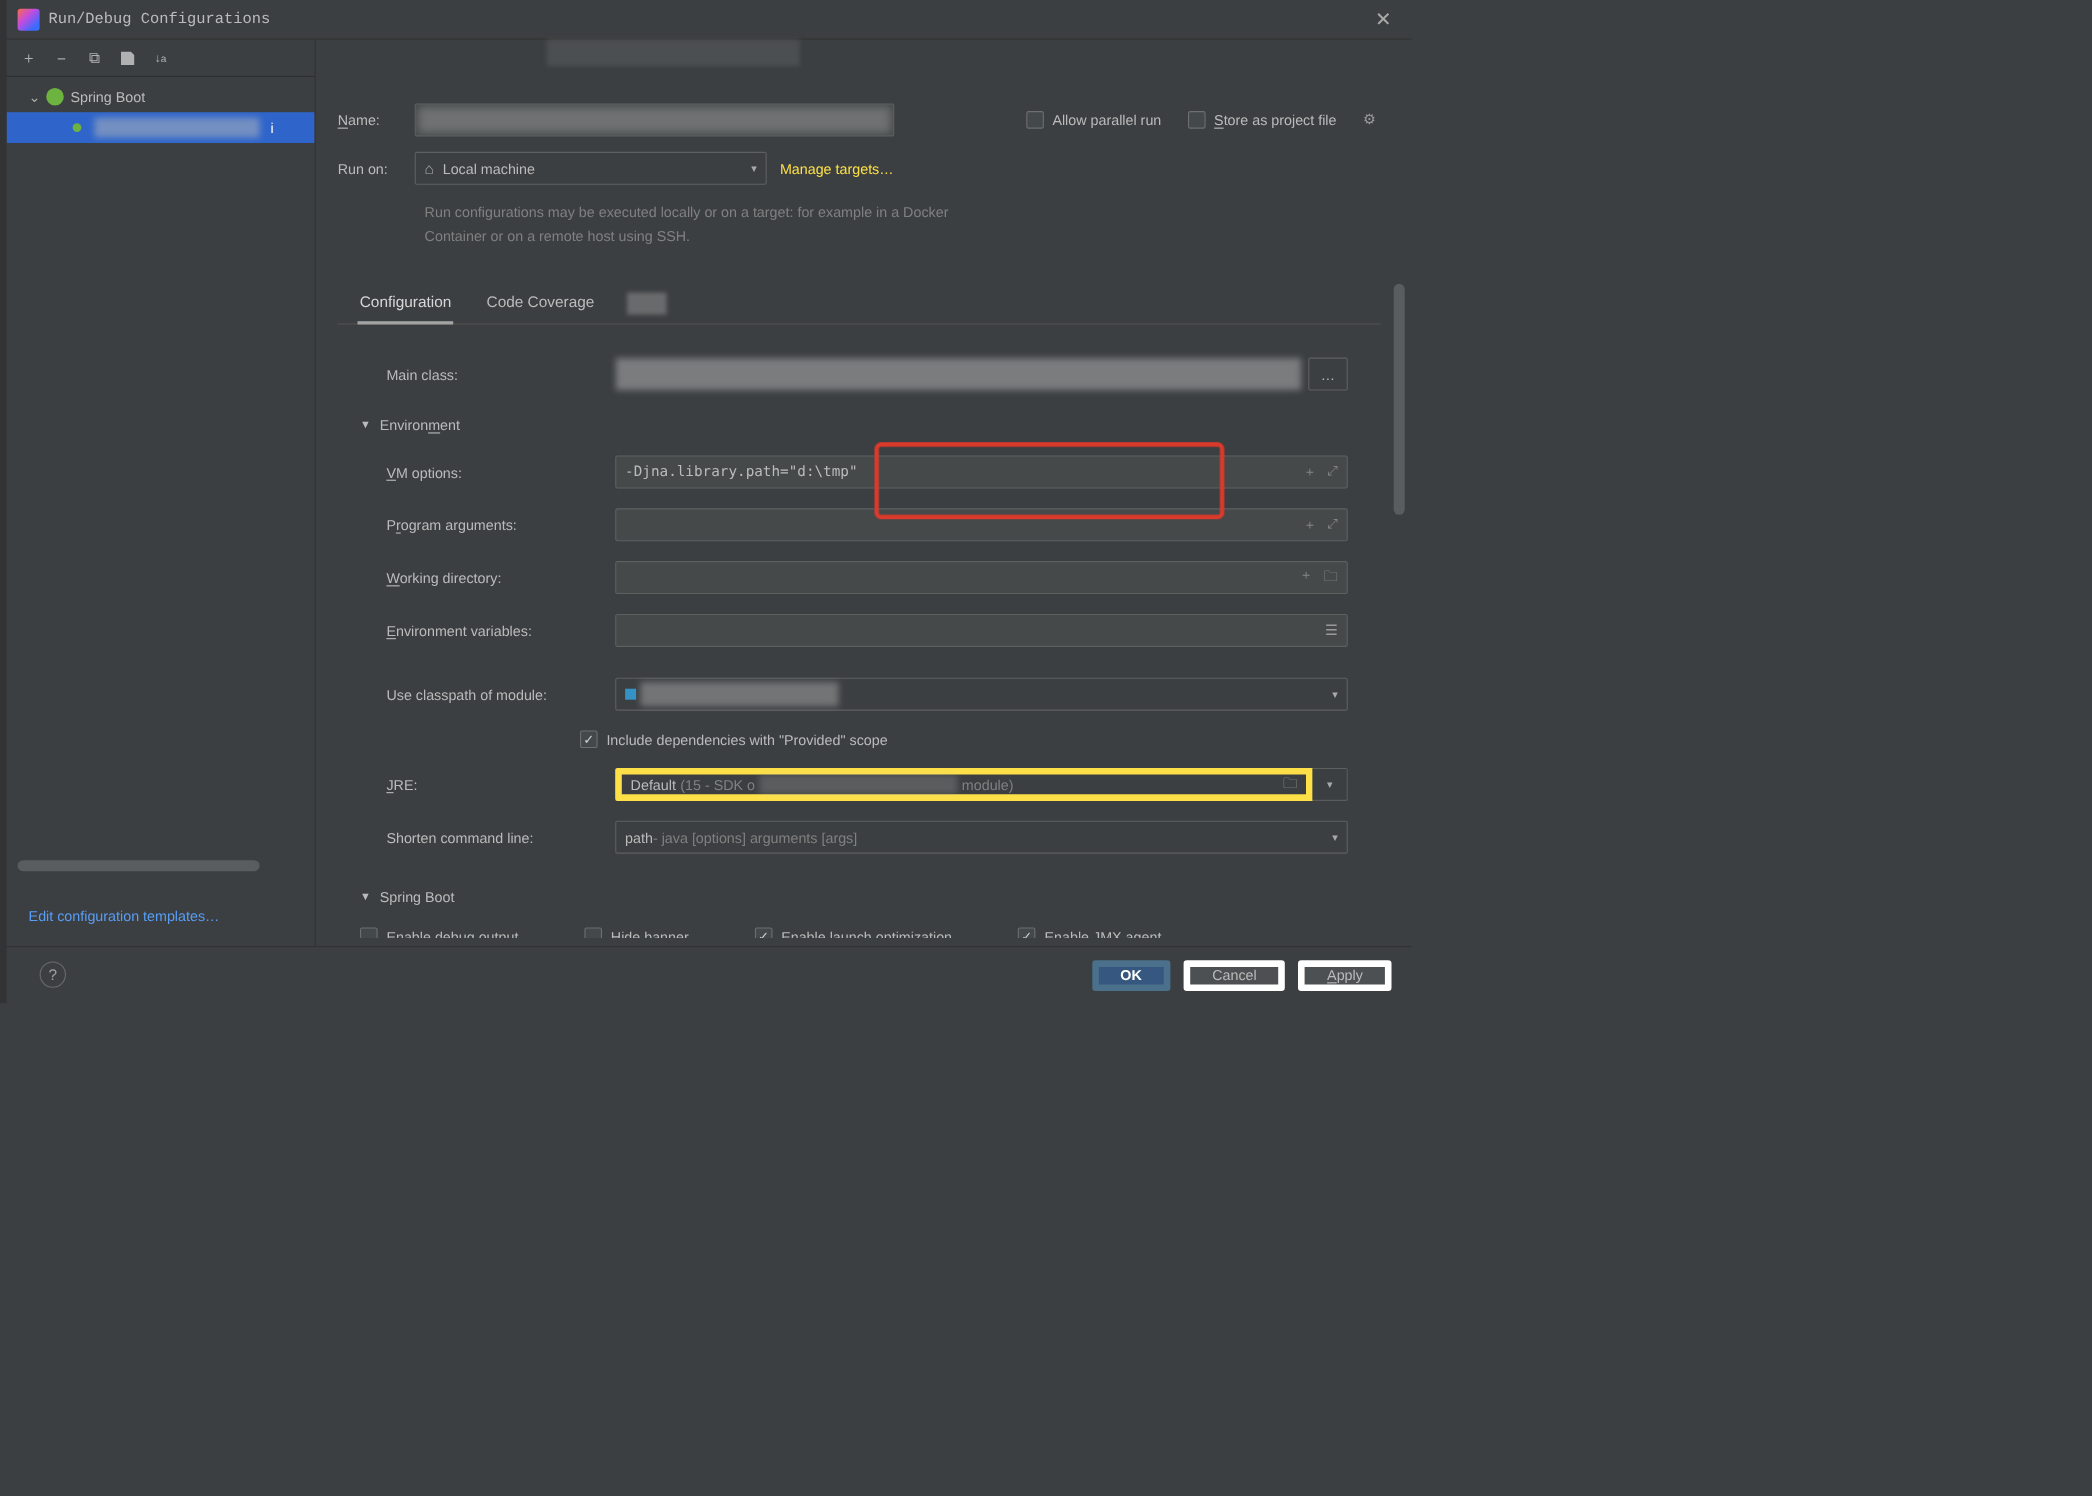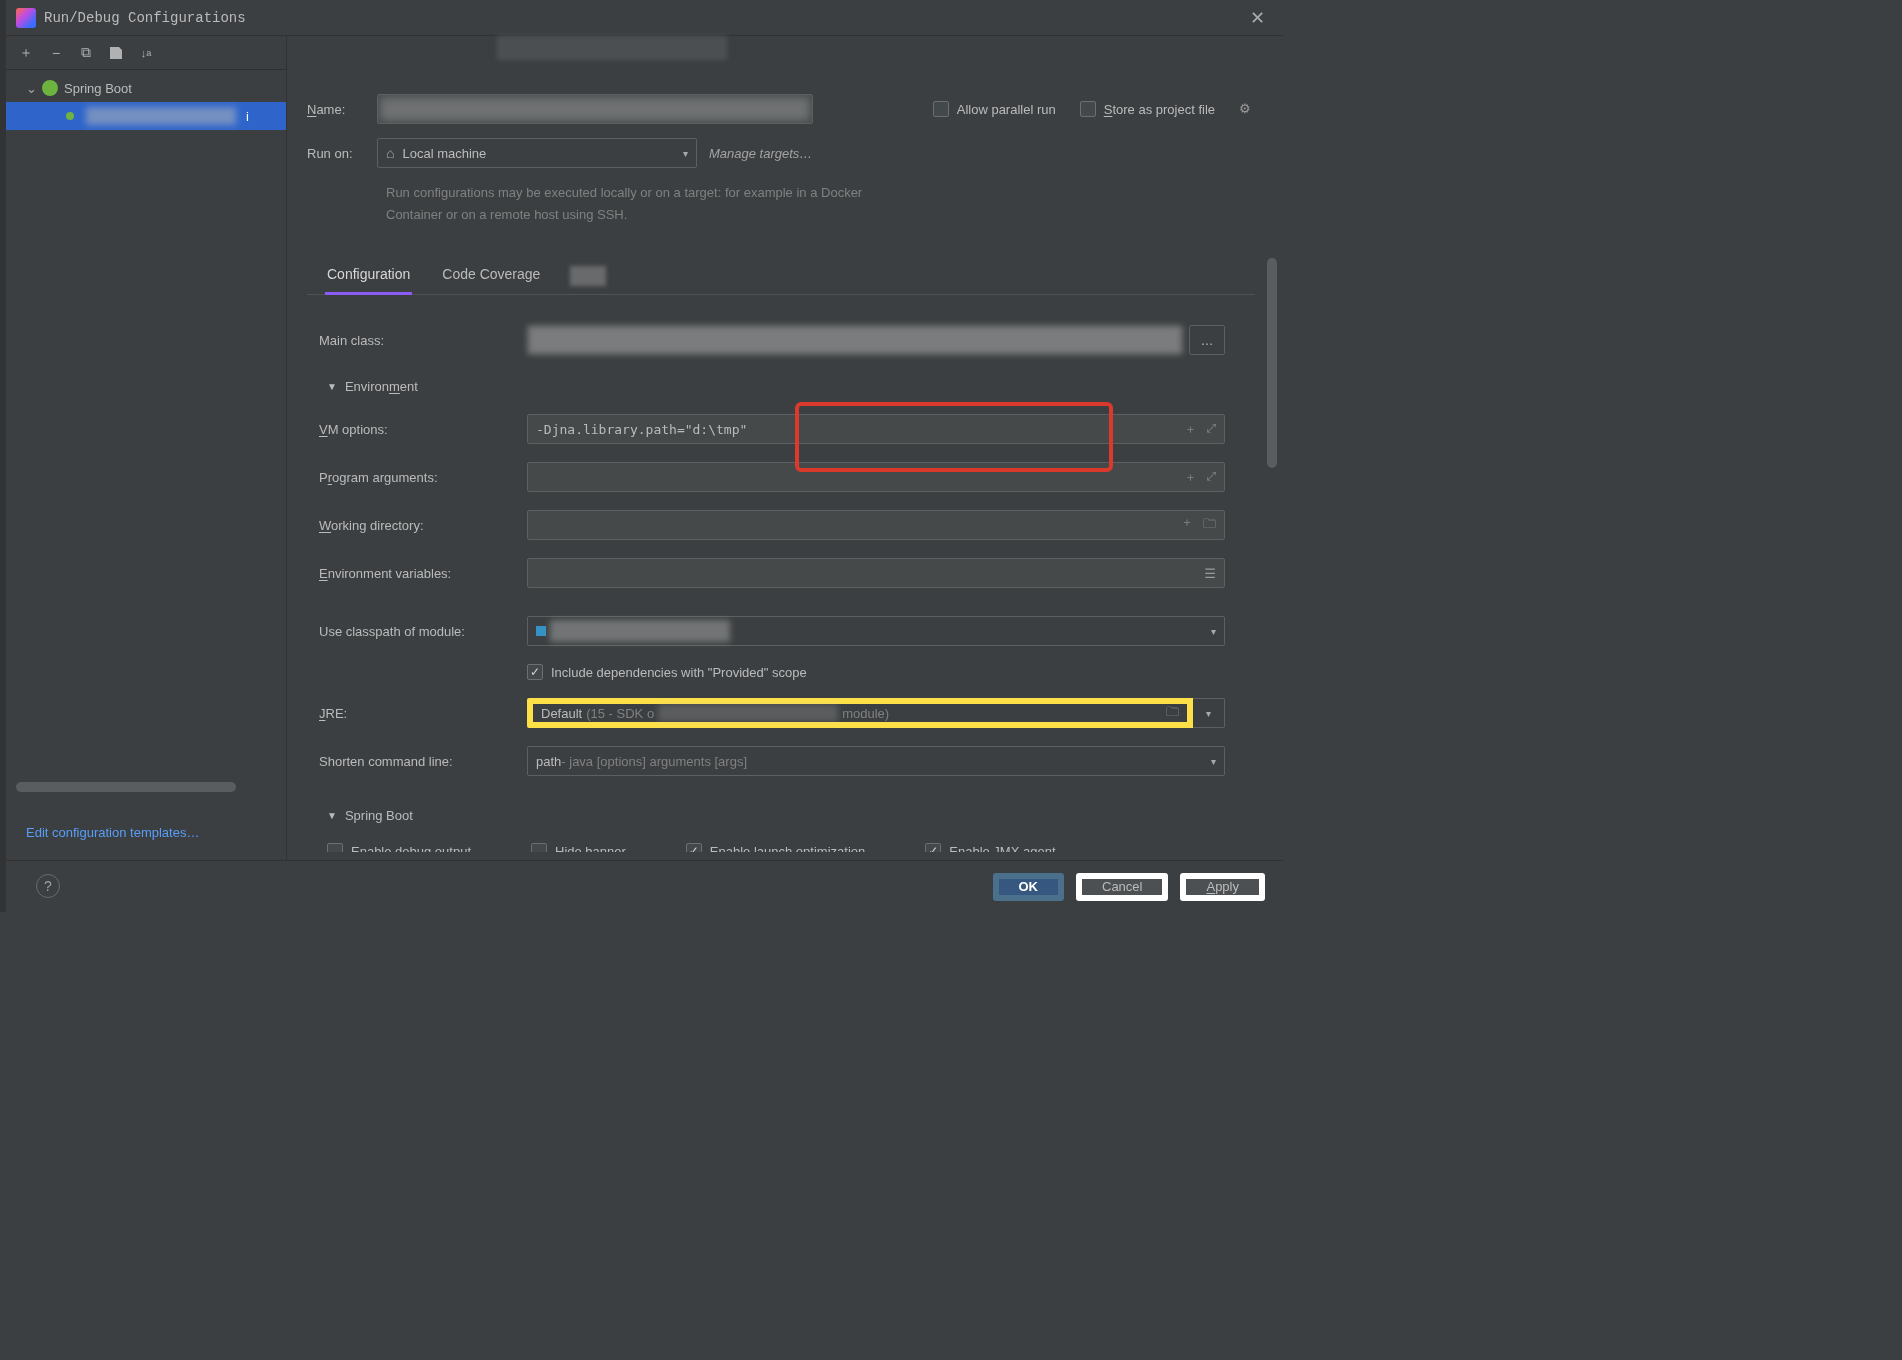--- a/index.html
+++ b/index.html
@@ -30,28 +30,28 @@
 .name-input { width: 436px; position: relative; overflow: hidden; background: #45494a; border: 1px solid #5e6060; height: 30px; border-radius: 2px; }
 .name-blur { position: absolute; inset: 2px; background: #bcbcbc; filter: blur(4px); opacity: 0.35; }
 .chk { width: 16px; height: 16px; border: 1px solid #6e6e6e; border-radius: 2px; display: inline-flex; align-items: center; justify-content: center; background: #43494a; }
 .chk.checked { background: #43494a; border-color: #6e6e6e; color: #c5c5c5; }
 .chk.checked::after { content: "✓"; font-size: 12px; color: #d0d0d0; }
 .gear { width: 16px; height: 16px; color: #9a9a9a; }
 .row-right { display: flex; align-items: center; gap: 24px; margin-left: auto; }
 .dropdown { display: flex; align-items: center; height: 30px; background: #3c3f41; border: 1px solid #5e6060; border-radius: 2px; padding: 0 8px; gap: 8px; min-width: 320px; }
 .dropdown .dd-arrow { margin-left: auto; color: #a9a9a9; font-size: 10px; }
 .home-ic { color: #a9a9a9; font-size: 14px; }
-.link { color: #a3a3a3; cursor: pointer; font-size: 13px; font-style: italic; }
+.link { color: #fde047; cursor: pointer; font-size: 13px; }
 .desc { color: #808080; font-size: 13px; line-height: 1.7; padding-left: 79px; max-width: 560px; }
 .tabs { display: flex; gap: 28px; padding-left: 18px; margin-top: 18px; border-bottom: 1px solid #515151; }
 .tab { padding: 8px 2px 10px 2px; font-size: 14px; color: #bbbbbb; cursor: pointer; }
-.tab.active { color: #d6d6d6; border-bottom: 3px solid #8b5cf6; margin-bottom: -1px; }
+.tab.active { color: #d6d6d6; border-bottom: 3px solid #a3a3a3; margin-bottom: -1px; }
 .tab-blur { width: 36px; height: 20px; background: #cfcfcf; filter: blur(2px); opacity: 0.3; align-self: center; }
 .settings { padding: 16px 30px 0 12px; display: flex; flex-direction: column; gap: 18px; overflow: auto; }
-.frow { display: flex; align-items: center; }
+.frow { display: flex; align-items: center; margin-left: 32px; }
 .flbl { width: 208px; font-size: 13px; color: #bbbbbb; }
 .fld { flex: 1; height: 30px; background: #45494a; border: 1px solid #5e6060; border-radius: 2px; display: flex; align-items: center; padding: 0 8px; color: #bbbbbb; font-family: "Consolas", monospace; font-size: 13px; position: relative; }
 .fld-actions { margin-left: auto; display: flex; gap: 10px; color: #888; font-size: 12px; }
 .browse-btn { width: 36px; height: 30px; margin-left: 6px; background: #3c3f41; border: 1px solid #5e6060; border-radius: 2px; display: flex; align-items: center; justify-content: center; color: #bbbbbb; cursor: pointer; }
 .blur-box { background: #b8b9ba; filter: blur(3px); opacity: 0.5; }
 .main-class-blur { flex: 1; height: 30px; position: relative; }
 .expander { display: flex; align-items: center; gap: 8px; font-size: 13px; color: #bbbbbb; cursor: pointer; margin: 6px 0 2px 8px; }
 .exp-caret { font-size: 10px; color: #bbbbbb; }
 .highlight { position: absolute; border: 4px solid #d93a2b; border-radius: 6px; pointer-events: none; }
 .vm-highlight { left: 508px; top: 366px; width: 318px; height: 70px; }

